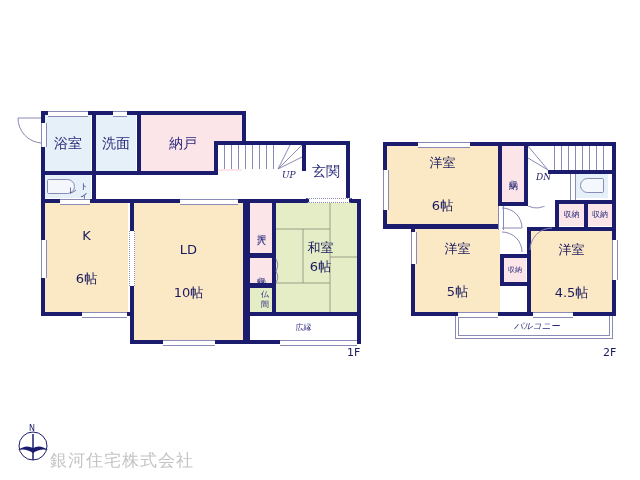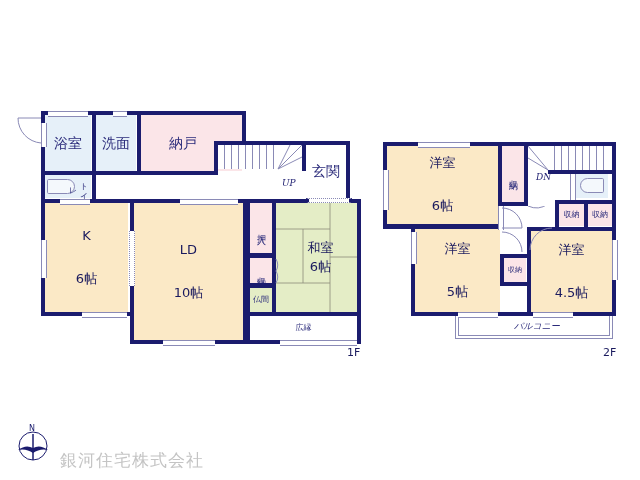--- a/index.html
+++ b/index.html
@@ -46,21 +46,21 @@
     <span class="vert abs" style="right:3px;top:1px;font-size:8px;">トイレ</span>
   </div>
 
   <div class="stairs" style="left:218px;top:145px;width:84px;height:24px;"></div>
   <svg class="abs" style="left:218px;top:145px;" width="84" height="26">
     <rect x="60" y="0" width="24" height="24" fill="#fff"></rect>
     <line x1="60" y1="24" x2="84" y2="0" stroke="#8a8ab6" stroke-width="1"></line>
     <line x1="60" y1="24" x2="84" y2="12" stroke="#8a8ab6" stroke-width="1"></line>
     <line x1="60" y1="24" x2="72" y2="0" stroke="#8a8ab6" stroke-width="1"></line>
   </svg>
-  <span class="abs" style="left:282px;top:170px;font-size:9px;font-style:italic;font-family:'DejaVu Serif',serif;color:#1a1a6e;margin-top:8px;">UP</span>
+  <span class="abs" style="left:282px;top:170px;font-size:9px;font-style:italic;font-family:'DejaVu Serif',serif;color:#1a1a6e;">UP</span>
 
   <div class="room white" style="left:306px;top:145px;width:40px;height:52px;">
     <span class="lbl">玄関</span>
   </div>
 
   <div class="room beige" style="left:45px;top:203px;width:83px;height:109px;">
     <span class="big">K</span>
     <span class="big">6帖</span>
   </div>
 
@@ -71,21 +71,21 @@
 
   <div class="room pink" style="left:250px;top:203px;width:22px;height:50px;">
     <span class="vert">押入</span>
   </div>
 
   <div class="room pink" style="left:250px;top:258px;width:22px;height:25px;">
     <span class="vert">収納</span>
   </div>
 
   <div class="room green" style="left:250px;top:288px;width:22px;height:24px;">
-    <span class="lbl" style="font-size:8px;">仏間</span>
+    <span class="lbl" style="font-size:8px;margin-left:8px;">仏間</span>
   </div>
 
   <div class="room green" style="left:276px;top:203px;width:81px;height:109px;">
     <svg class="abs" style="left:0;top:0;" width="81" height="109">
       <g stroke="#8a8a7a" stroke-width="0.8" fill="none">
         <line x1="0" y1="26" x2="54" y2="26"></line>
         <line x1="54" y1="0" x2="54" y2="109"></line>
         <line x1="27" y1="26" x2="27" y2="80"></line>
         <line x1="0" y1="80" x2="54" y2="80"></line>
         <line x1="54" y1="54" x2="81" y2="54"></line>
@@ -233,13 +233,13 @@
 </div>
 
 <div class="abs" style="left:16px;top:426px;width:34px;height:36px;">
   <svg width="34" height="36">
     <circle cx="17" cy="20" r="14" fill="none" stroke="#1b1c6e" stroke-width="1"></circle>
     <path d="M2 24 Q10 18 17 22 Q24 18 32 24 Q24 22 17 27 Q10 22 2 24 Z" fill="#1b1c6e"></path>
     <line x1="17" y1="8" x2="17" y2="34" stroke="#1b1c6e" stroke-width="1.5"></line>
   </svg>
   <span class="abs" style="left:13px;top:-2px;font-size:8px;color:#1b1c6e;">N</span>
 </div>
-<span class="logo-text" style="left:60px;top:449px;text-align:right;">銀河住宅株式会社</span>
+<span class="logo-text" style="left:50px;top:449px;text-align:right;">銀河住宅株式会社</span>
 
 </body></html>

